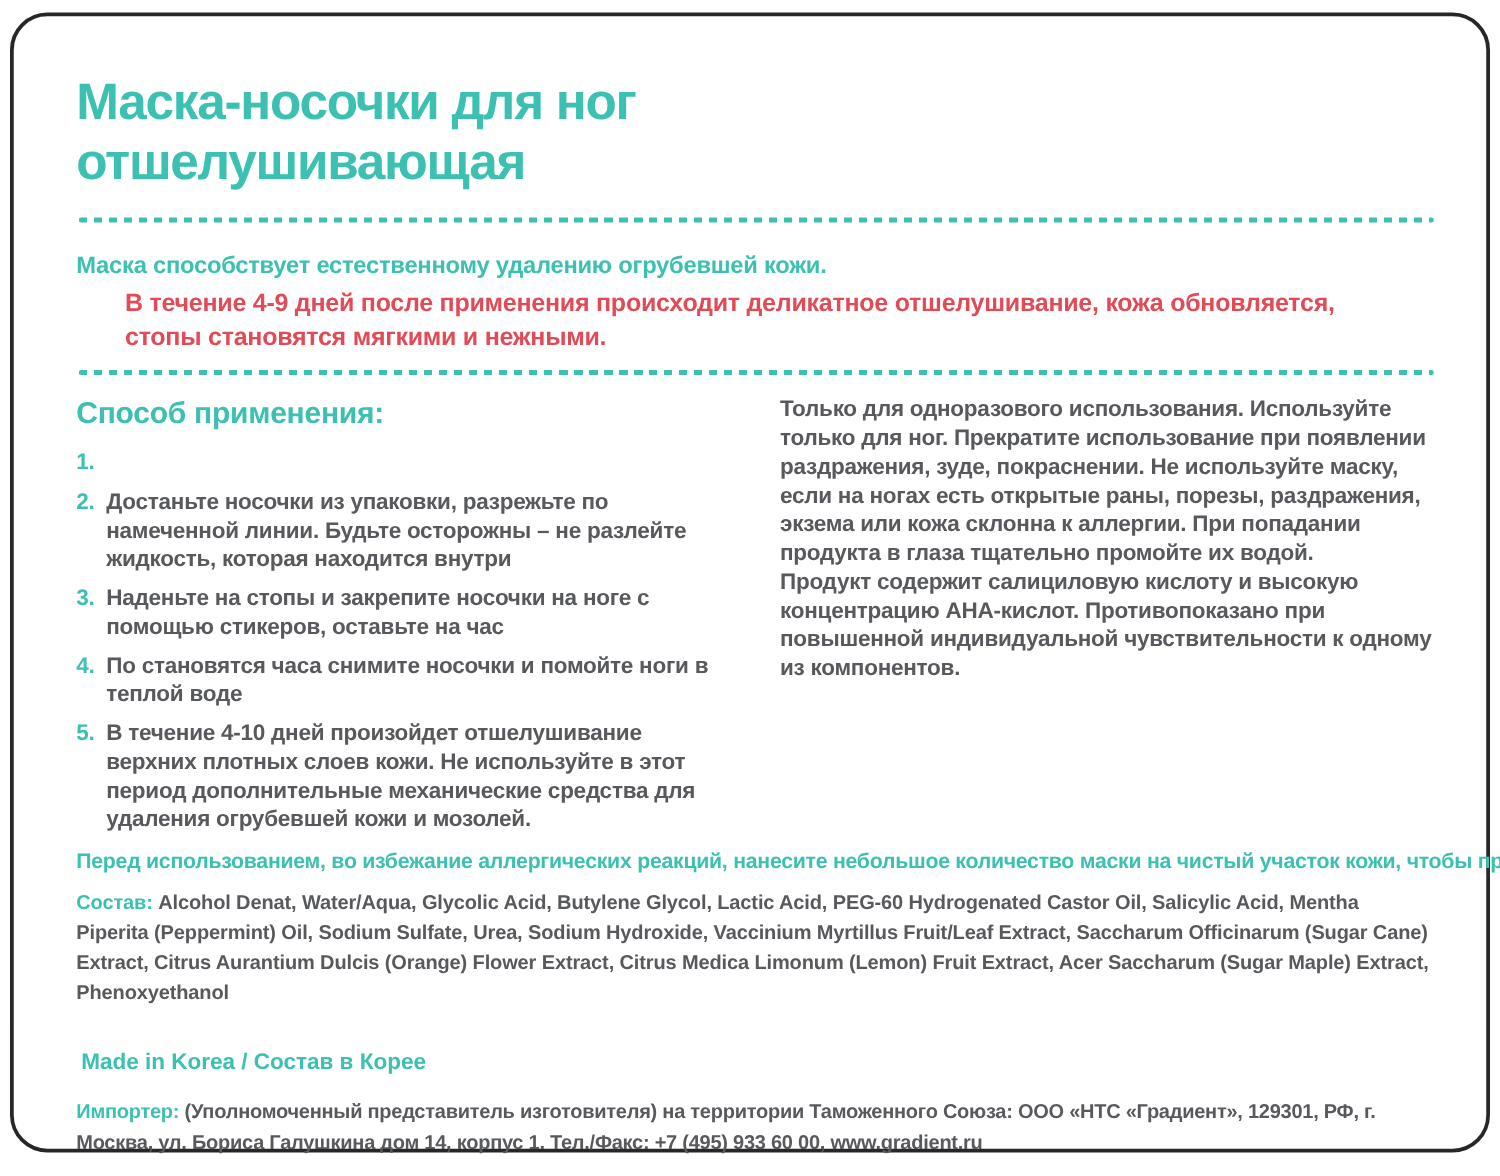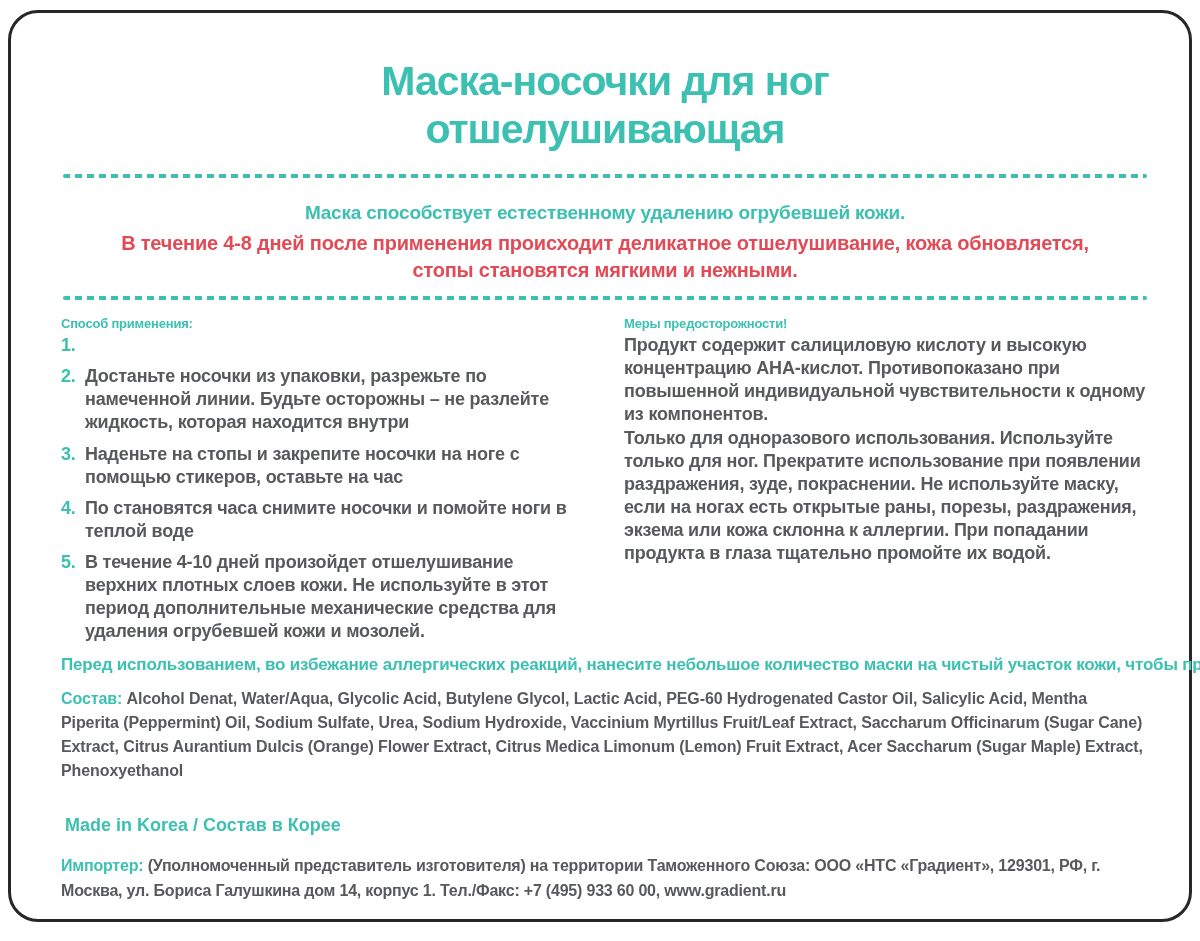--- a/index.html
+++ b/index.html
@@ -17,41 +17,40 @@
     -webkit-font-smoothing:antialiased;
   }
   .frame{
     position:absolute;left:8px;top:10px;right:8px;bottom:19px;
     border:3.5px solid var(--ink);
     border-radius:30px;
     padding:30px 40px 14px 50px;
     background:#fff;
   }
   .title{
-    text-align:center;
     color:var(--teal);
     font-size:41px;
     font-weight:700;
     letter-spacing:-1px;
     line-height:1.18;
     margin-top:14px;
   }
   .dash{
     height:4px;
     background:repeating-linear-gradient(90deg,var(--teal) 0 7px,transparent 7px 12px);
     border-radius:2px;
   }
   .dash.top{margin:20px 2px 12px 2px;}
   .dash.bottom{margin:12px 2px 16px 2px;}
-  .intro{text-align:center;font-weight:700;margin-top:24px;}
+  .intro{text-align:left;font-weight:700;margin-top:24px;}
   .intro .lead{color:var(--teal);font-size:19px;margin-bottom:6px;letter-spacing:-0.2px;}
   .intro .warn{color:var(--red);font-size:20px;line-height:1.35;max-width:1010px;margin:0 auto;letter-spacing:-0.2px;}
   .cols{display:flex;gap:38px;min-height:252px;}
   .col{flex:1;font-weight:700;font-size:18px;line-height:1.28;letter-spacing:-0.2px;}
-  .col h2{color:var(--teal);font-size:13px;font-weight:700;margin-bottom:2px;letter-spacing:-0.2px;}
+  .col h2{color:var(--teal);font-size:24px;font-weight:700;margin-bottom:12px;letter-spacing:-0.2px;}
   ol.steps{list-style:none;}
   ol.steps li{display:flex;margin-bottom:8px;}
   ol.steps .num{color:var(--teal);width:24px;flex:0 0 24px;}
   .col-right p{margin-bottom:0;}
   .col-right .storage{color:var(--teal);margin-top:16px;}
   .patch{
     color:var(--teal);font-weight:700;font-size:17px;letter-spacing:-0.2px;
     margin:4px 0 12px 0;white-space:nowrap;
   }
   .ingredients{
@@ -70,21 +69,21 @@
 
   <h1 class="title">
     <div>Маска-носочки для ног</div>
     <div>отшелушивающая</div>
   </h1>
 
   <div class="dash top"></div>
 
   <div class="intro">
     <p class="lead">Маска способствует естественному удалению огрубевшей кожи.</p>
-    <p class="warn">В течение 4-8 дней после применения происходит деликатное отшелушивание, кожа обновляется, стопы становятся мягкими и нежными.</p>
+    <p class="warn">В течение 4-9 дней после применения происходит деликатное отшелушивание, кожа обновляется, стопы становятся мягкими и нежными.</p>
   </div>
 
   <div class="dash bottom"></div>
 
   <div class="cols">
 
     <div class="col col-left">
       <h2>Способ применения:</h2>
       <ol class="steps">
         <li>
@@ -103,23 +102,22 @@
           <span>По становятся часа снимите носочки и помойте ноги в теплой воде</span>
         </li>
         <li>
           <span class="num">5.</span>
           <span>В течение 4-10 дней произойдет отшелушивание верхних плотных слоев кожи. Не используйте в этот период дополнительные механические средства для удаления огрубевшей кожи и мозолей.</span>
         </li>
       </ol>
     </div>
 
     <div class="col col-right">
-      <h2>Меры предосторожности!</h2>
+      <p>Только для одноразового использования. Используйте только для ног. Прекратите использование при появлении раздражения, зуде, покраснении. Не используйте маску, если на ногах есть открытые раны, порезы, раздражения, экзема или кожа склонна к аллергии. При попадании продукта в глаза тщательно промойте их водой.</p>
       <p>Продукт содержит салициловую кислоту и высокую концентрацию АНА-кислот. Противопоказано при повышенной индивидуальной чувствительности к одному из компонентов.</p>
-      <p>Только для одноразового использования. Используйте только для ног. Прекратите использование при появлении раздражения, зуде, покраснении. Не используйте маску, если на ногах есть открытые раны, порезы, раздражения, экзема или кожа склонна к аллергии. При попадании продукта в глаза тщательно промойте их водой.</p>
     </div>
 
   </div>
 
   <p class="patch">Перед использованием, во избежание аллергических реакций, нанесите небольшое количество маски на чистый участок кожи, чтобы проверить реакцию.</p>
 
   <p class="ingredients">
     <span class="teal-label">Состав:</span>
     <span>Alcohol Denat, Water/Aqua, Glycolic Acid, Butylene Glycol, Lactic Acid, PEG-60 Hydrogenated Castor Oil, Salicylic Acid, Mentha Piperita (Peppermint) Oil, Sodium Sulfate, Urea, Sodium Hydroxide, Vaccinium Myrtillus Fruit/Leaf Extract, Saccharum Officinarum (Sugar Cane) Extract, Citrus Aurantium Dulcis (Orange) Flower Extract, Citrus Medica Limonum (Lemon) Fruit Extract, Acer Saccharum (Sugar Maple) Extract, Phenoxyethanol</span>
   </p>

